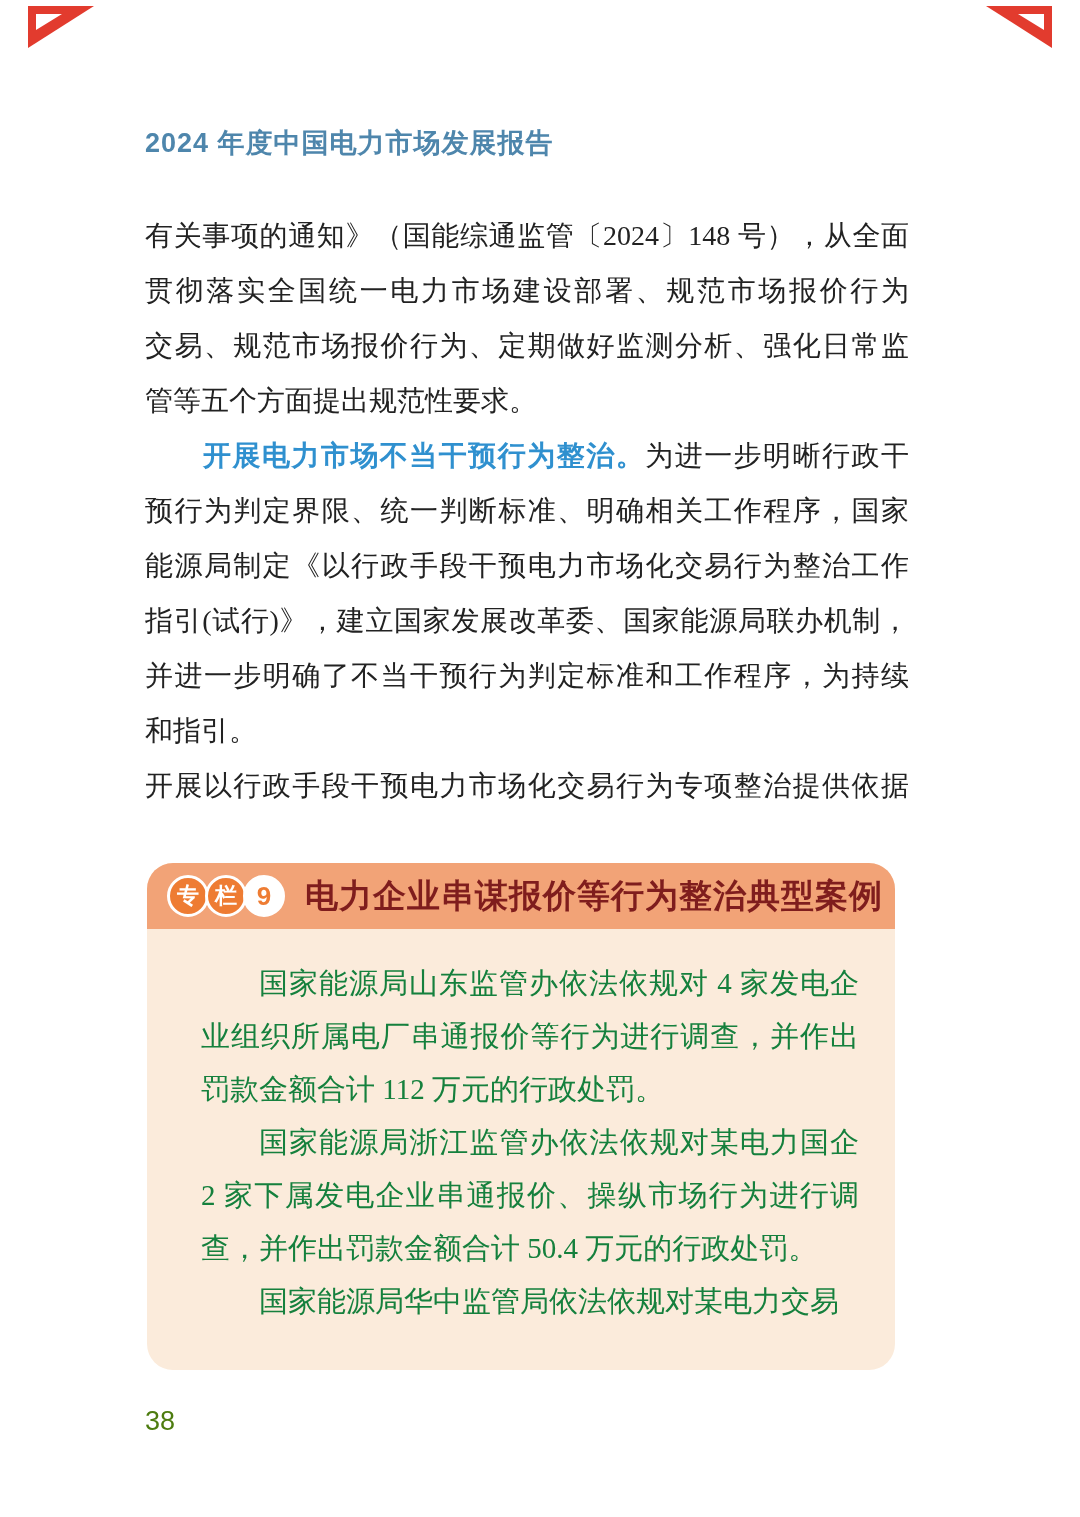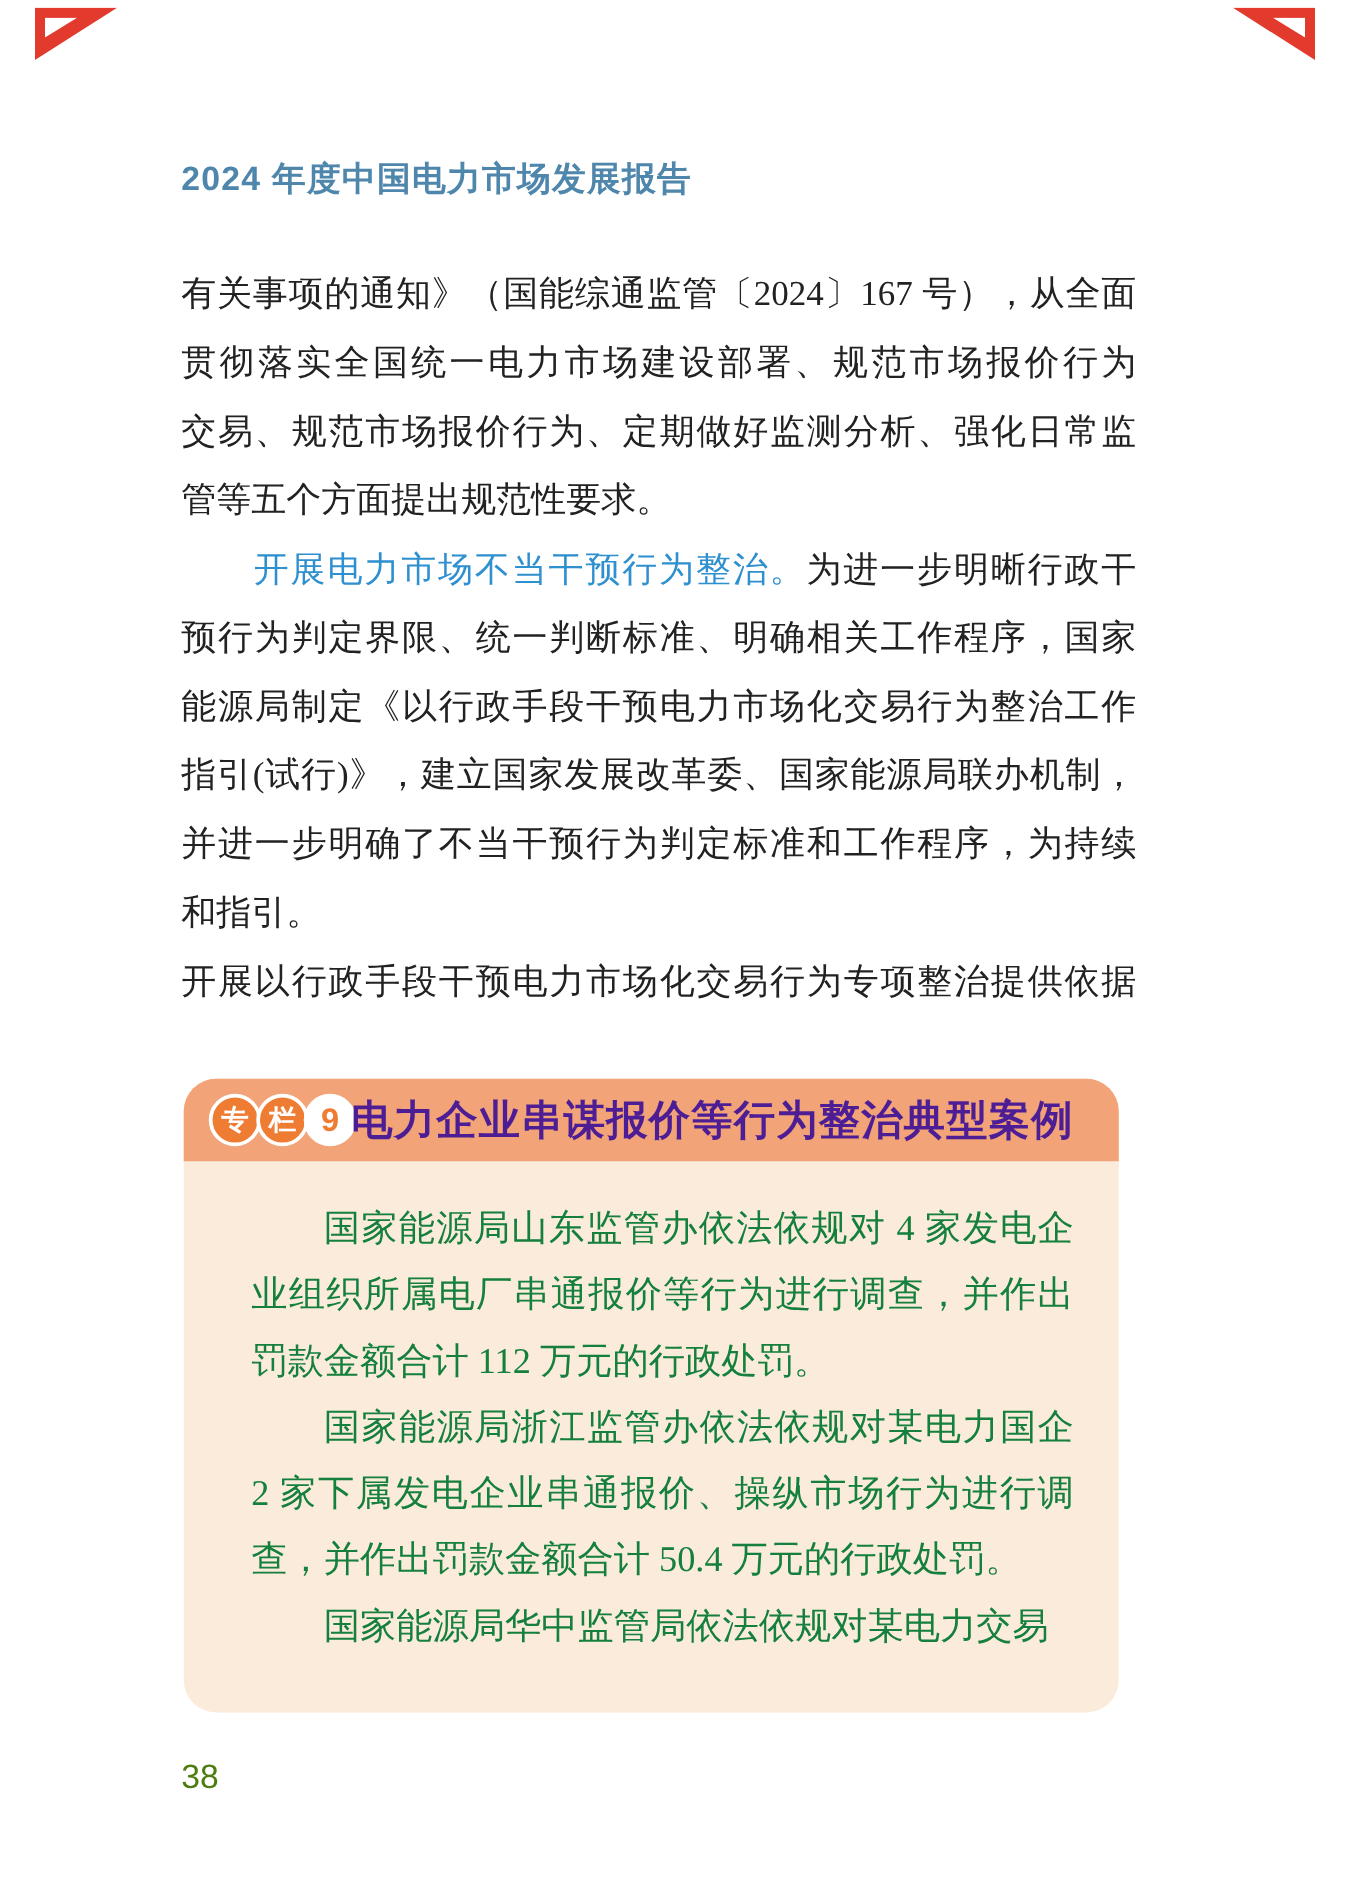--- a/index.html
+++ b/index.html
@@ -32,21 +32,21 @@
     font-size:28px;color:#222222;
   }
   .line{
     line-height:55px;height:55px;
     text-align:justify;text-align-last:justify;
     white-space:nowrap;overflow:visible;
   }
   .line.end{text-align-last:left;white-space:normal;}
   .line.indent{text-indent:58px;}
   .hl{
-    color:#2f90cf;font-weight:normal;
+    color:#2f90cf;font-weight:bold;
     font-family:"Liberation Sans","DejaVu Sans",sans-serif;
   }
 
   
   .column-box{
     position:absolute;left:147px;top:863px;width:748px;height:507px;
     border-radius:26px;background:#fbebdb;
   }
   .column-band{
     position:absolute;left:0;top:0;width:100%;height:66px;
@@ -58,21 +58,21 @@
     width:36px;height:36px;border-radius:50%;
     border:3px solid #ffffff;
     background:#ee7c33;color:#ffffff;
     font-family:"Liberation Sans","DejaVu Sans",sans-serif;
     font-weight:bold;font-size:22px;
     display:flex;align-items:center;justify-content:center;
     margin-right:-4px;flex:0 0 auto;
   }
   .badge .circ.num{background:#ffffff;color:#ee7c33;font-size:26px;}
   .column-title{
-    color:#4c1d95;font-weight:bold;font-size:33px;
+    margin-left:24px;color:#7f1d1d;font-weight:bold;font-size:33px;
     font-family:"Liberation Sans","DejaVu Sans",sans-serif;
     white-space:nowrap;letter-spacing:1px;
   }
   .column-body{
     position:absolute;left:0;top:66px;right:0;
     padding:28px 36px 0 54px;
     font-size:29px;color:#15803d;
   }
   .column-body .line{line-height:53px;height:53px;}
 
@@ -91,21 +91,21 @@
   <div class="corner left">
     <span class="notch"></span>
   </div>
   <div class="corner right">
     <span class="notch"></span>
   </div>
 
   <div class="running-head">2024 年度中国电力市场发展报告</div>
 
   <div class="main-text">
-    <div class="line">有关事项的通知》（国能综通监管〔2024〕167 号），从全面</div>
+    <div class="line">有关事项的通知》（国能综通监管〔2024〕148 号），从全面</div>
     <div class="line">贯彻落实全国统一电力市场建设部署、规范市场报价行为</div>
     <div class="line">交易、规范市场报价行为、定期做好监测分析、强化日常监</div>
     <div class="line end">管等五个方面提出规范性要求。</div>
     <div class="line indent"><span class="hl">开展电力市场不当干预行为整治。</span><span>为进一步明晰行政干</span></div>
     <div class="line">预行为判定界限、统一判断标准、明确相关工作程序，国家</div>
     <div class="line">能源局制定《以行政手段干预电力市场化交易行为整治工作</div>
     <div class="line">指引(试行)》，建立国家发展改革委、国家能源局联办机制，</div>
     <div class="line">并进一步明确了不当干预行为判定标准和工作程序，为持续</div>
     <div class="line end">和指引。</div>
     <div class="line">开展以行政手段干预电力市场化交易行为专项整治提供依据</div>

